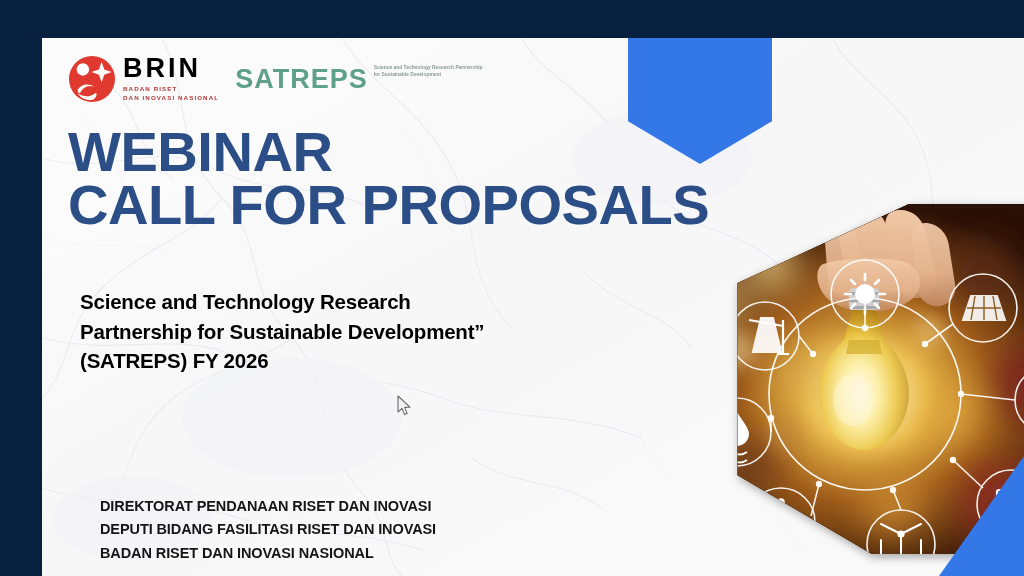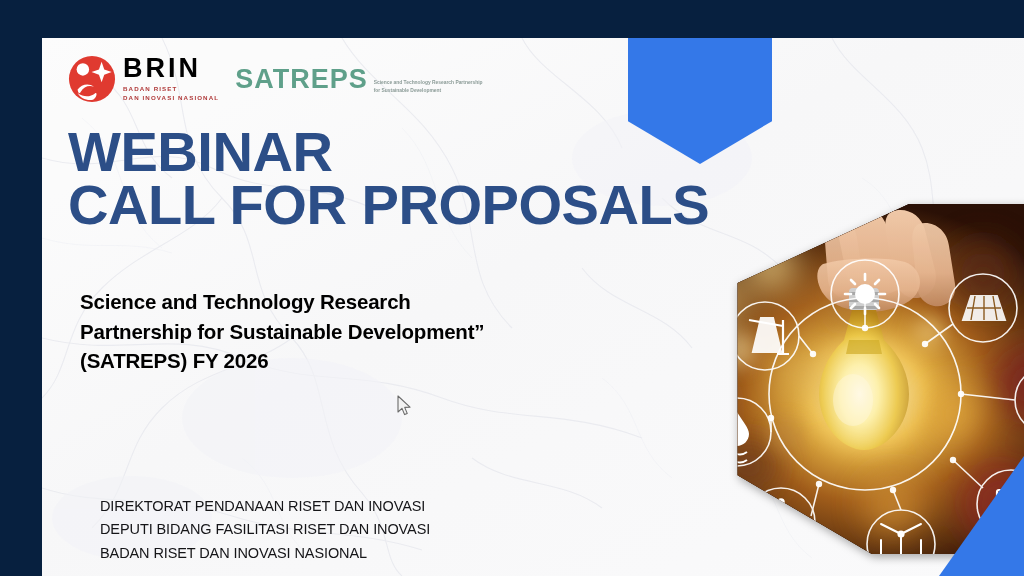--- a/index.html
+++ b/index.html
@@ -40,21 +40,21 @@
   .brin-words{display:flex;flex-direction:column;line-height:1;}
   .brin-name{
     font-size:27px;font-weight:700;letter-spacing:3px;color:#000000;
     font-family:"Liberation Sans",sans-serif;
   }
   .brin-sub{
     font-size:6.2px;font-weight:700;letter-spacing:1.1px;color:#b03a3a;
     margin-top:3px;
   }
   .brin-sub div{line-height:1.45;}
-  .satreps{display:flex;align-items:flex-end;gap:6px;}
+  .satreps{display:flex;align-items:flex-start;gap:6px;}
   .satreps-name{
     font-size:27px;font-weight:700;letter-spacing:1px;color:#5fa08a;
   }
   .satreps-tag{
     font-size:4.9px;color:#8a9a96;line-height:1.55;max-width:122px;font-weight:600;
   }
 
   
   #headline{
     position:absolute;left:26px;top:88px;
@@ -70,21 +70,21 @@
   #subtitle{
     position:absolute;left:38px;top:249px;
     color:#000000;font-weight:700;font-size:20.5px;line-height:1.45;
     letter-spacing:-0.2px;
   }
   #subtitle div{white-space:nowrap;}
 
   
   #footer{
     position:absolute;left:58px;top:457px;
-    color:#151518;font-weight:400;font-size:14.5px;line-height:1.62;
+    color:#151518;font-weight:700;font-size:14.5px;line-height:1.62;
     letter-spacing:-0.1px;
   }
   #footer div{white-space:nowrap;}
 
   
   #hexwrap{
     position:absolute;left:611px;top:166px;width:413px;height:350px;
     filter:drop-shadow(2px 3px 5px rgba(0,0,0,.35));
   }
   #hex{

